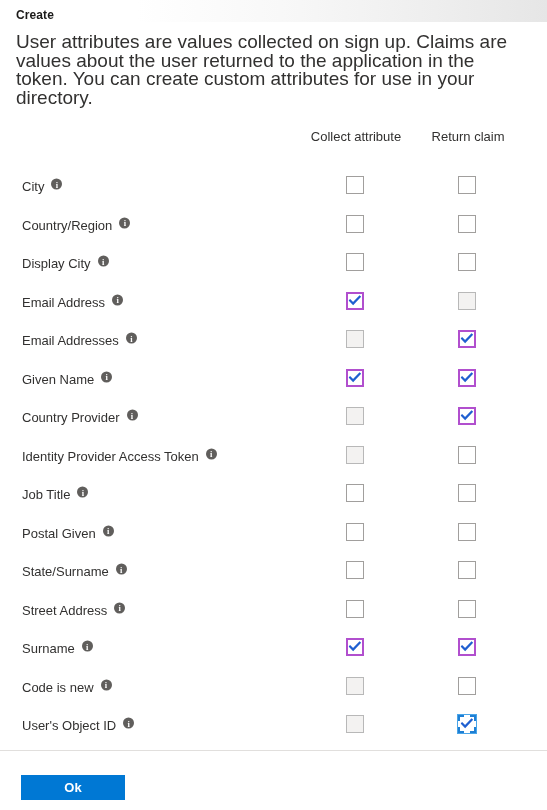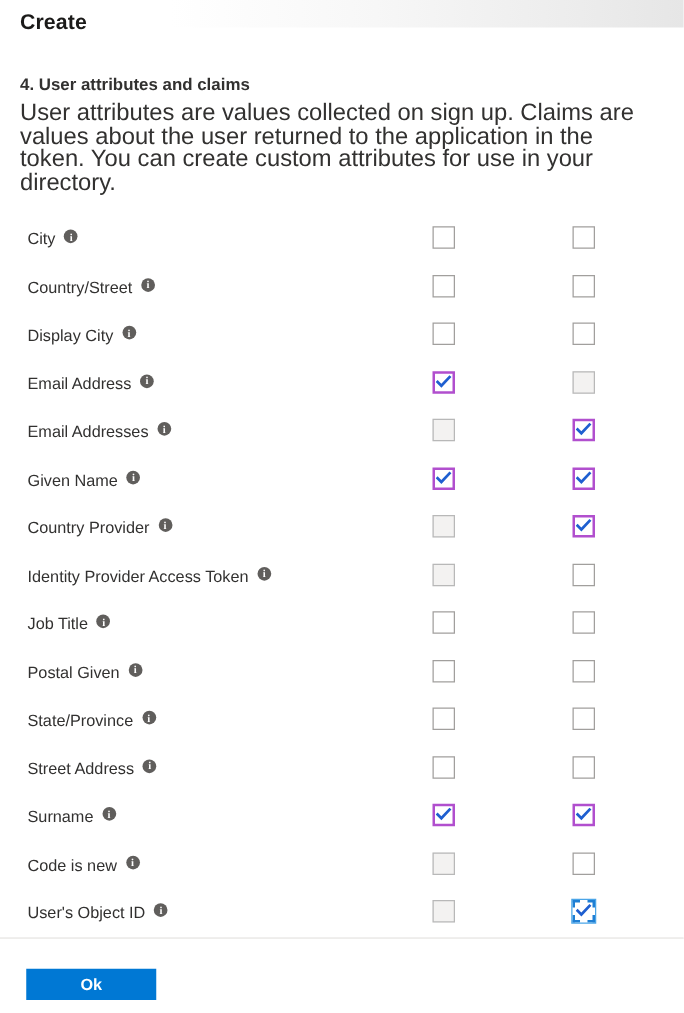--- a/index.html
+++ b/index.html
@@ -19,21 +19,21 @@
     position: absolute;
     top: 0; left: 0; right: 0;
     height: 22px;
     background: linear-gradient(to right, #ffffff 0%, #ffffff 25%, #f7f7f7 55%, #ececec 85%, #e6e6e6 100%);
   }
   .panel {
     position: relative;
     padding: 0 16px;
   }
   .blade-title {
-    font-size: 17px;
+    font-size: 12px;
     font-weight: bold;
     color: #1b1a19;
     padding-top: 8px;
     padding-bottom: 4px;
     letter-spacing: 0.1px;
   }
   .section-title {
     font-size: 13.5px;
     font-weight: bold;
     color: #323130;
@@ -178,41 +178,44 @@
 </style>
 </head>
 <body>
 
 <div class="top-gradient"></div>
 
 <div class="panel">
 
   <div class="blade-title">Create</div>
 
-  <div class="section-title">4. User attributes and claims</div>
 
   <div class="section-desc">User attributes are values collected on sign up. Claims are values about the user returned to the application in the token. You can create custom attributes for use in your directory.</div>
 
+  <div class="col-headers">
+    <div class="col-header collect">Collect attribute</div>
+    <div class="col-header return">Return claim</div>
+  </div>
 
   <div class="rows" id="attribute-rows">
       <div class="attr-row">
         <div class="attr-label">
           <span>City</span>
           <span class="info-icon">i</span>
         </div>
         <div class="cb-cell collect">
           <div class="cb"></div>
         </div>
         <div class="cb-cell return">
           <div class="cb"></div>
         </div>
       </div>
       <div class="attr-row">
         <div class="attr-label">
-          <span>Country/Street</span>
+          <span>Country/Region</span>
           <span class="info-icon">i</span>
         </div>
         <div class="cb-cell collect">
           <div class="cb"></div>
         </div>
         <div class="cb-cell return">
           <div class="cb"></div>
         </div>
       </div>
       <div class="attr-row">
@@ -336,21 +339,21 @@
         </div>
         <div class="cb-cell collect">
           <div class="cb"></div>
         </div>
         <div class="cb-cell return">
           <div class="cb"></div>
         </div>
       </div>
       <div class="attr-row">
         <div class="attr-label">
-          <span>State/Province</span>
+          <span>State/Surname</span>
           <span class="info-icon">i</span>
         </div>
         <div class="cb-cell collect">
           <div class="cb"></div>
         </div>
         <div class="cb-cell return">
           <div class="cb"></div>
         </div>
       </div>
       <div class="attr-row">

